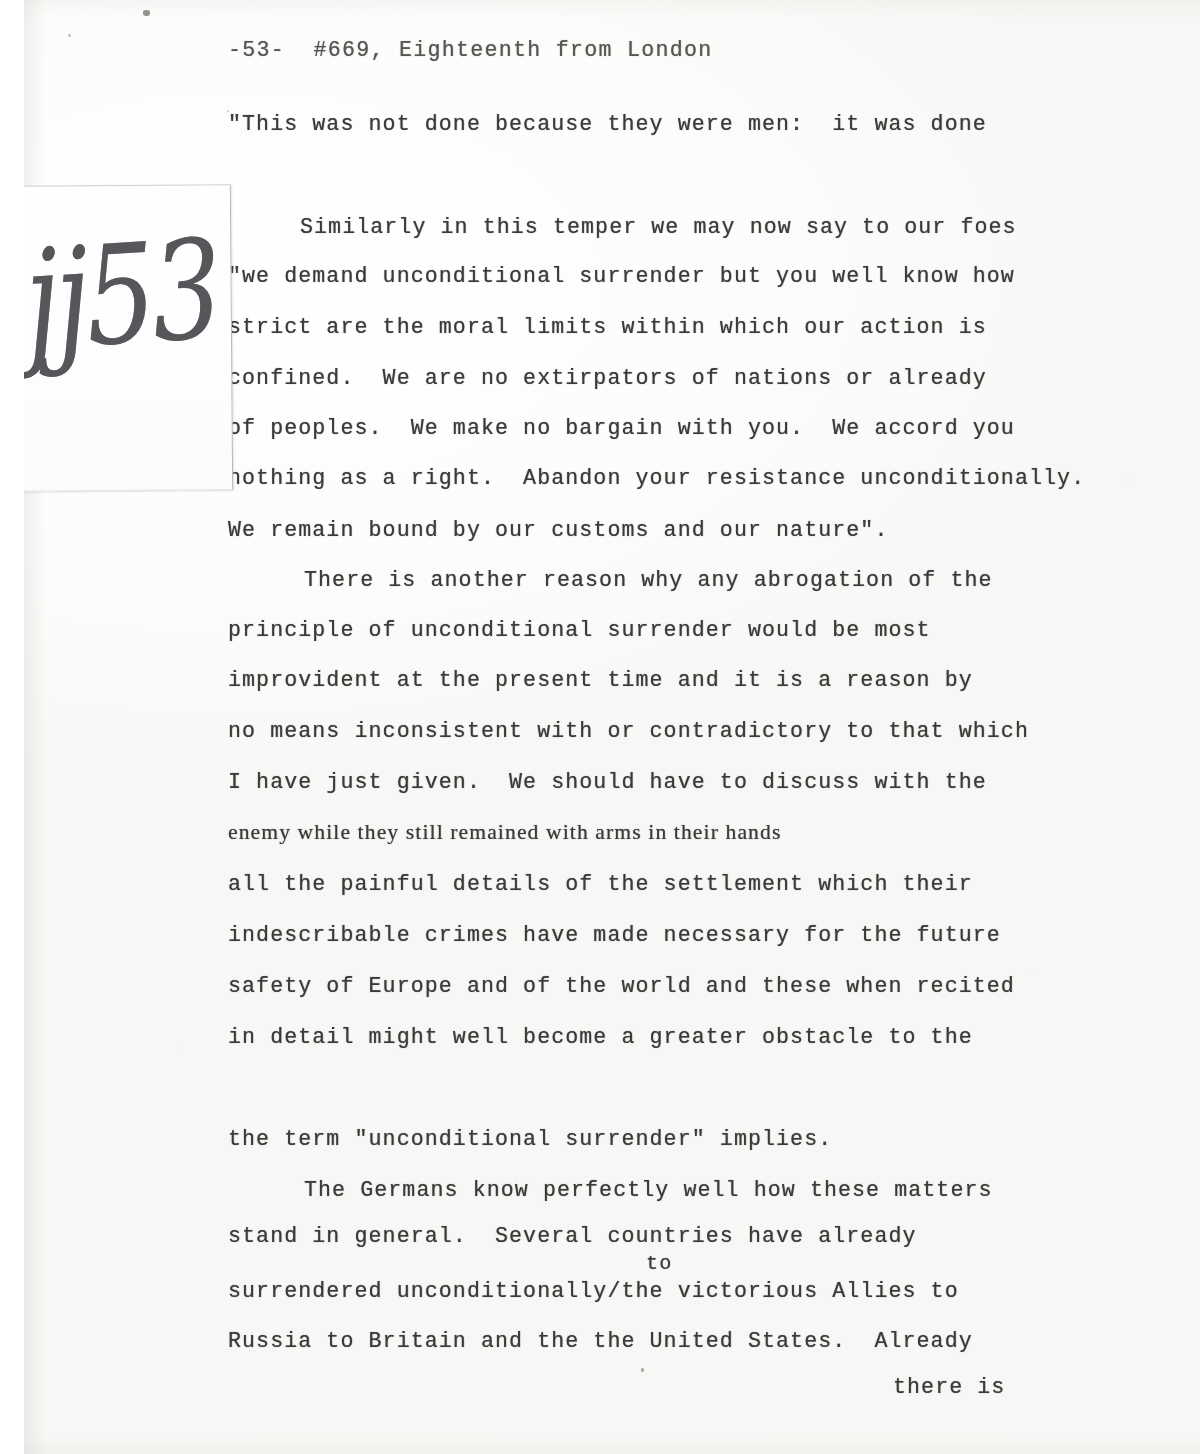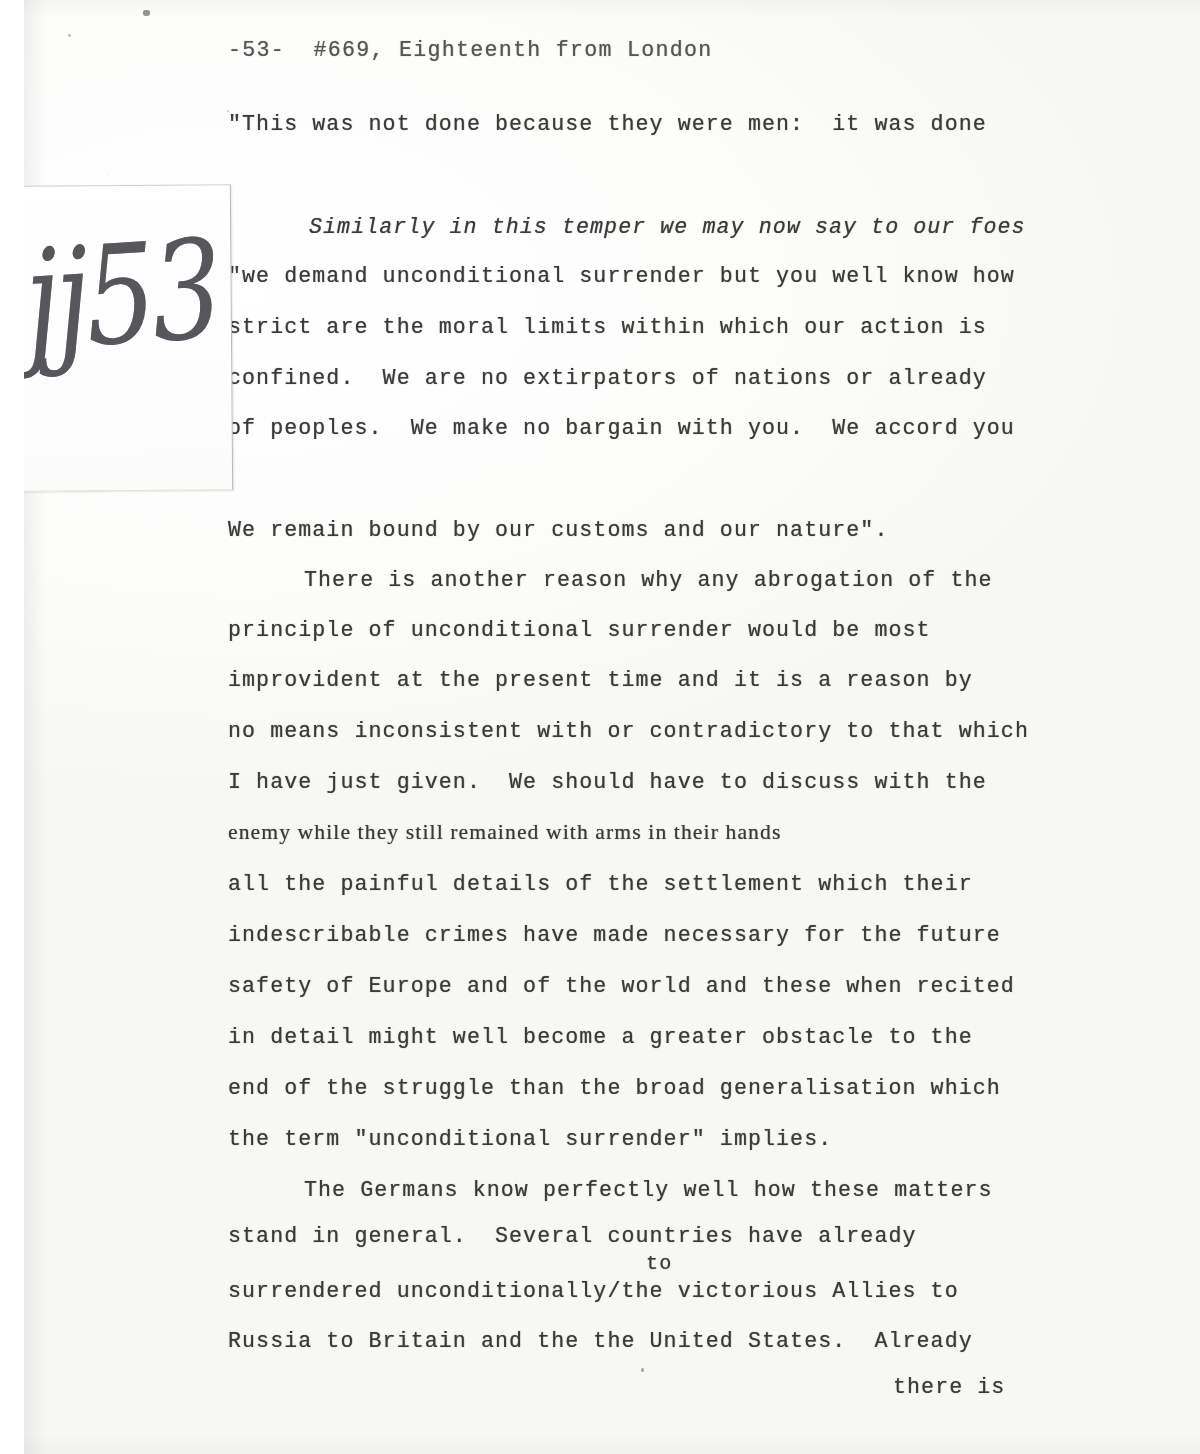--- a/index.html
+++ b/index.html
@@ -115,38 +115,38 @@
 
   <div class="speck" style="left:119px; top:10px; width:7px; height:6px;"></div>
   <div class="speck" style="left:44px; top:34px; width:3px; height:3px; opacity:.35;"></div>
   <div class="speck" style="left:203px; top:110px; width:2px; height:2px; opacity:.3;"></div>
   <div class="speck" style="left:617px; top:1368px; width:3px; height:4px; opacity:.5;"></div>
 
   <div class="typed light" id="header" style="left:204px; top:38px;">-53-  #669, Eighteenth from London</div>
 
   <div class="typed body-line" style="top:112px;">"This was not done because they were men:  it was done</div>
 
-  <div class="typed" style="left:285px; top:215px;font-style:italic;">Similarly in this temper we may now say to our foes</div>
+  <div class="typed" style="left:276px; top:215px;">Similarly in this temper we may now say to our foes</div>
   <div class="typed body-line" style="top:264px;">"we demand unconditional surrender but you well know how</div>
   <div class="typed body-line" style="top:315px;">strict are the moral limits within which our action is</div>
   <div class="typed body-line" style="top:366px;">confined.  We are no extirpators of nations or already</div>
   <div class="typed body-line" style="top:416px;">of peoples.  We make no bargain with you.  We accord you</div>
+  <div class="typed body-line" style="top:466px;">nothing as a right.  Abandon your resistance unconditionally.</div>
   <div class="typed body-line" style="top:518px;">We remain bound by our customs and our nature".</div>
 
   <div class="typed" style="left:280px; top:568px;">There is another reason why any abrogation of the</div>
   <div class="typed body-line" style="top:618px;">principle of unconditional surrender would be most</div>
   <div class="typed body-line" style="top:668px;">improvident at the present time and it is a reason by</div>
   <div class="typed body-line" style="top:719px;">no means inconsistent with or contradictory to that which</div>
   <div class="typed body-line" style="top:770px;">I have just given.  We should have to discuss with the</div>
   <div class="typed body-line" style="top:820px;font-family:Liberation Serif, serif;">enemy while they still remained with arms in their hands</div>
   <div class="typed body-line" style="top:872px;">all the painful details of the settlement which their</div>
   <div class="typed body-line" style="top:923px;">indescribable crimes have made necessary for the future</div>
   <div class="typed body-line" style="top:974px;">safety of Europe and of the world and these when recited</div>
   <div class="typed body-line" style="top:1025px;">in detail might well become a greater obstacle to the</div>
-  <div class="typed body-line" style="top:1076px;">end of the struggle than the broad generalisation which</div>
   <div class="typed body-line" style="top:1127px;">the term "unconditional surrender" implies.</div>
 
   <div class="typed" style="left:280px; top:1178px;">The Germans know perfectly well how these matters</div>
   <div class="typed body-line" style="top:1224px;">stand in general.  Several countries have already</div>
 
   <div class="typed ins-mark" style="left:622px; top:1252px; font-size:20px;">to</div>
 
   <div class="typed body-line" style="top:1279px;">surrendered unconditionally/the victorious Allies to</div>
   <div class="typed body-line" style="top:1329px;">Russia to Britain and the the United States.  Already</div>
 

